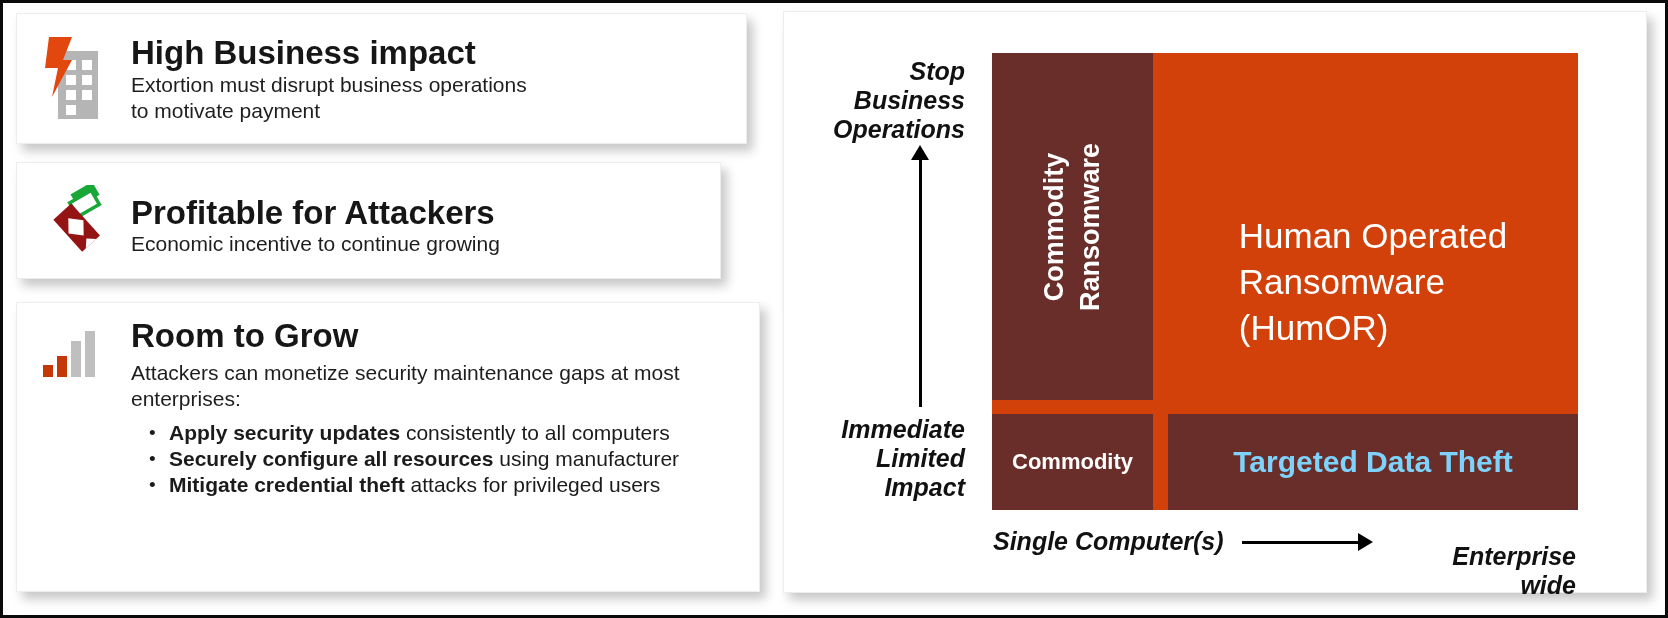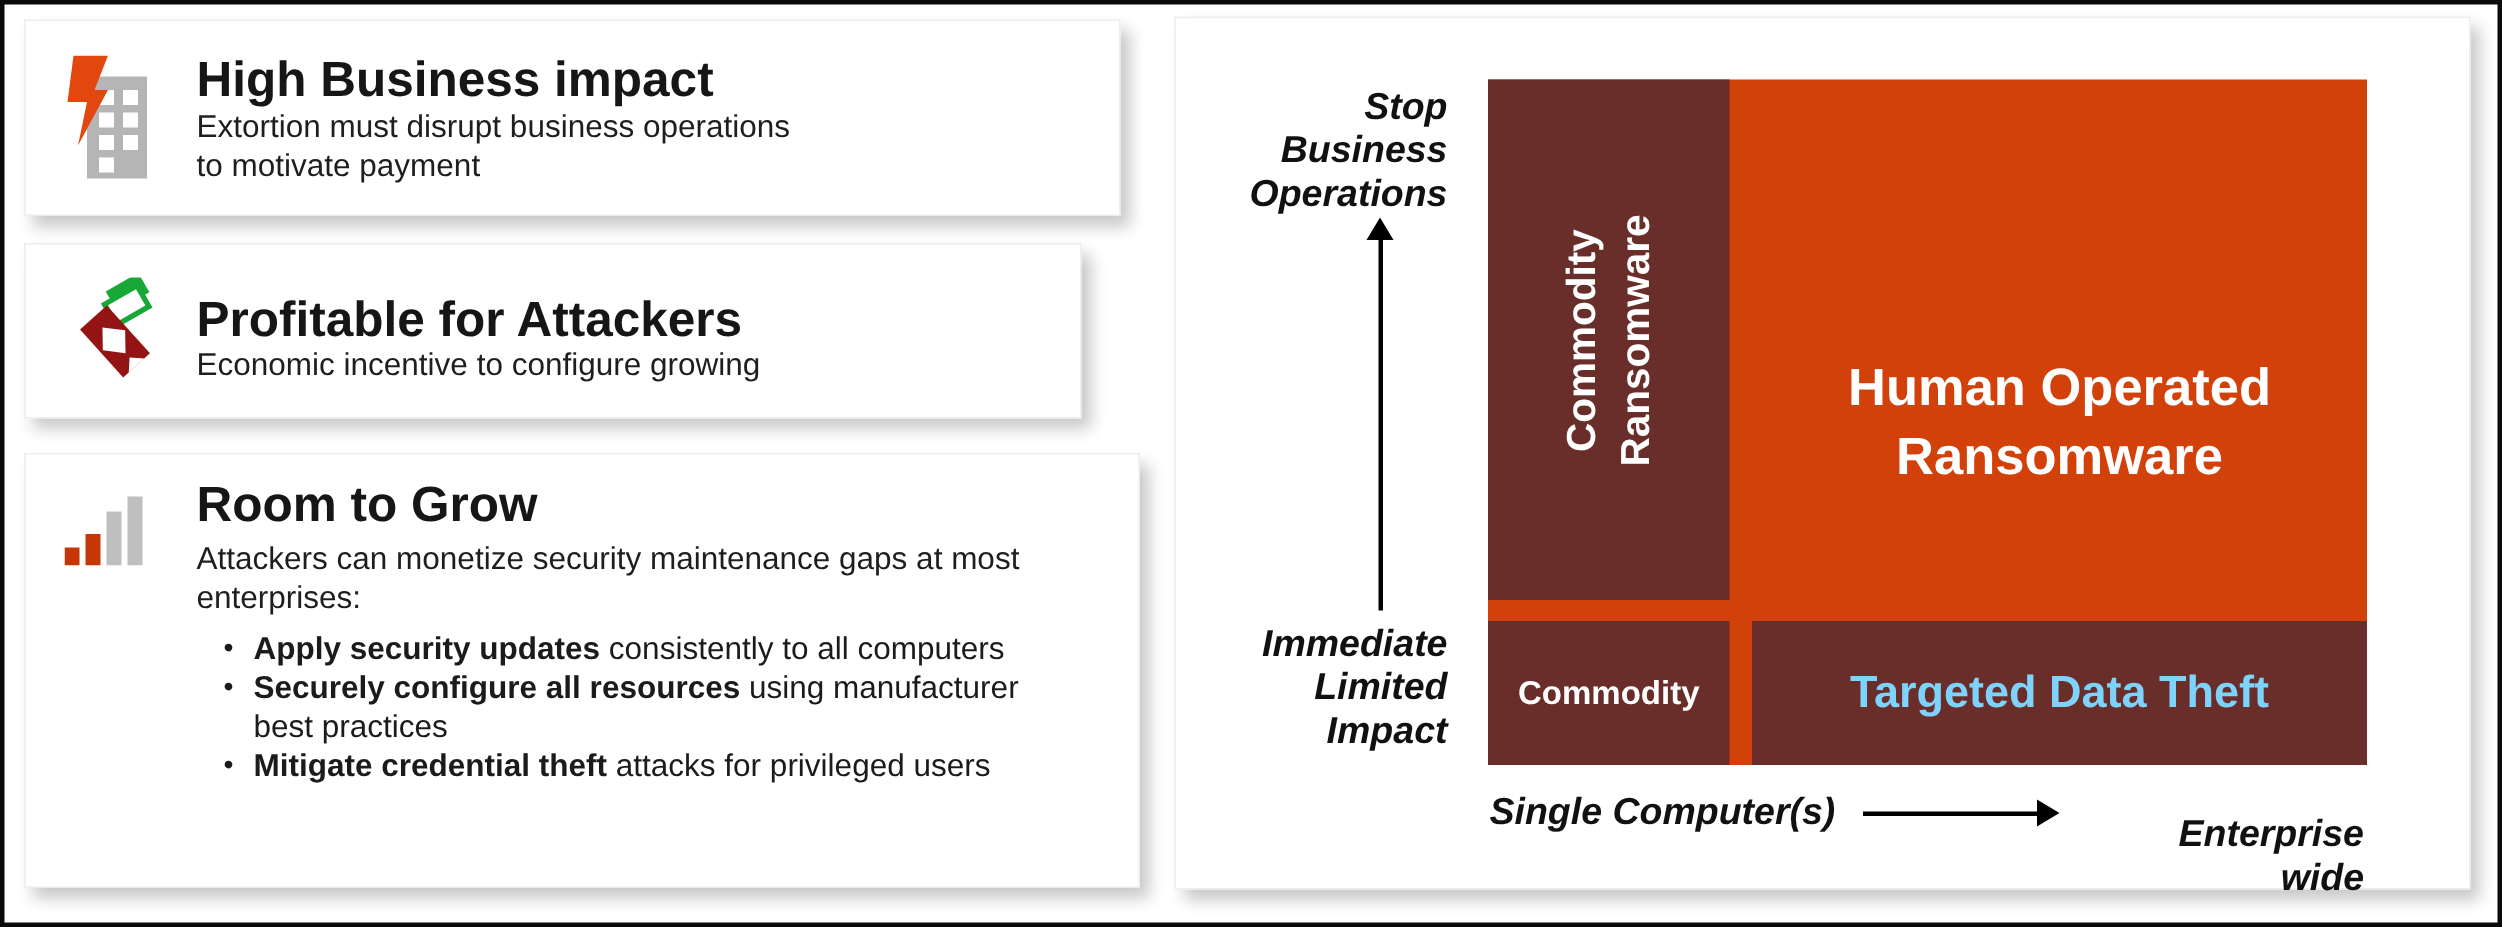--- a/index.html
+++ b/index.html
@@ -23,21 +23,21 @@
   .bullet-text b{font-weight:700;}
   .bullet-cont:empty{display:none;}
 
   
   .q-orange{position:absolute;left:992px;top:53px;width:586px;height:457px;background:#d3410b;}
   .q-maroon{position:absolute;background:#692e2a;}
   .q-tl{left:992px;top:53px;width:161px;height:347px;}
   .q-bl{left:992px;top:414px;width:161px;height:96px;display:flex;align-items:center;justify-content:center;}
   .q-br{left:1168px;top:414px;width:410px;height:96px;display:flex;align-items:center;justify-content:center;}
   .q-tr-label{position:absolute;left:1168px;top:53px;width:410px;height:457px;display:flex;align-items:center;justify-content:center;}
-  .q-tr-label .inner{font-size:35px;font-weight:700;color:#fff;line-height:46px;text-align:center;}
+  .q-tr-label .inner{font-size:35px;font-weight:400;color:#fff;line-height:46px;text-align:left;}
   .vlabel-box{position:absolute;left:992px;top:53px;width:161px;height:347px;display:flex;align-items:center;justify-content:center;}
   .vlabel-box .inner{transform:rotate(-90deg);white-space:nowrap;font-size:27px;font-weight:700;color:#fff;line-height:36px;text-align:center;}
   .q-small-label{font-size:22px;font-weight:700;color:#fff;white-space:nowrap;}
   .q-big-label{font-size:30px;font-weight:700;color:#7dd3fc;white-space:nowrap;}
 
   .axis-label{position:absolute;font-size:25px;font-weight:700;font-style:italic;line-height:29px;color:#111;text-align:right;}
   .ta-r{text-align:right;}
   .arrow-v-line{position:absolute;left:919px;top:159px;width:3px;height:248px;background:#000;}
   .arrow-v-head{position:absolute;left:911px;top:145px;width:0;height:0;
     border-left:9px solid transparent;border-right:9px solid transparent;border-bottom:15px solid #000;}
@@ -81,21 +81,21 @@
         </g>
         <g transform="rotate(-42 26 43)">
           <rect x="14" y="21" width="24" height="43" fill="#941414"></rect>
           <polygon points="26,30 36,41.5 26,53 16,41.5" fill="#ffffff"></polygon>
           <polygon points="19,64 33,64 26,57" fill="#ffffff"></polygon>
         </g>
       </svg>
     </div>
     <div class="card-title" style="top:30px;">Profitable for Attackers</div>
     <div class="card-body" style="top:68px;">
-      <div class="bline">Economic incentive to configure growing</div>
+      <div class="bline">Economic incentive to continue growing</div>
     </div>
   </div>
 
   <div class="card" style="left:16px;top:302px;width:742px;height:288px;">
     <div class="icon-box" style="left:26px;top:26px;width:56px;height:48px;">
       <svg width="56" height="48" viewBox="0 0 56 48">
         <rect x="0" y="36" width="10" height="12" fill="#c63708"></rect>
         <rect x="14" y="27" width="10" height="21" fill="#c63708"></rect>
         <rect x="28" y="12" width="10" height="36" fill="#bfbfbf"></rect>
         <rect x="42" y="2" width="10" height="46" fill="#bfbfbf"></rect>
@@ -111,21 +111,20 @@
         <span class="bullet-dot">•</span>
         <div class="bullet-text">
           <div><b>Apply security updates</b><span> consistently to all computers</span></div>
 
         </div>
       </div>
       <div class="bullet-row">
         <span class="bullet-dot">•</span>
         <div class="bullet-text">
           <div><b>Securely configure all resources</b><span> using manufacturer</span></div>
-          <div class="bullet-cont">best practices</div>
         </div>
       </div>
       <div class="bullet-row">
         <span class="bullet-dot">•</span>
         <div class="bullet-text">
           <div><b>Mitigate credential theft</b><span> attacks for privileged users</span></div>
 
         </div>
       </div>
     </div>
@@ -151,20 +150,21 @@
   <div class="vlabel-box">
     <span class="inner">
       <span style="display:block">Commodity</span>
       <span style="display:block">Ransomware</span>
     </span>
   </div>
   <div class="q-tr-label">
     <div class="inner">
       <div>Human Operated</div>
       <div>Ransomware</div>
+      <div>(HumOR)</div>
     </div>
   </div>
   <div class="q-maroon q-bl">
     <span class="q-small-label">Commodity</span>
   </div>
   <div class="q-maroon q-br">
     <span class="q-big-label">Targeted Data Theft</span>
   </div>
 
   <div class="axis-label" style="left:993px;top:527px;">Single Computer(s)</div>

